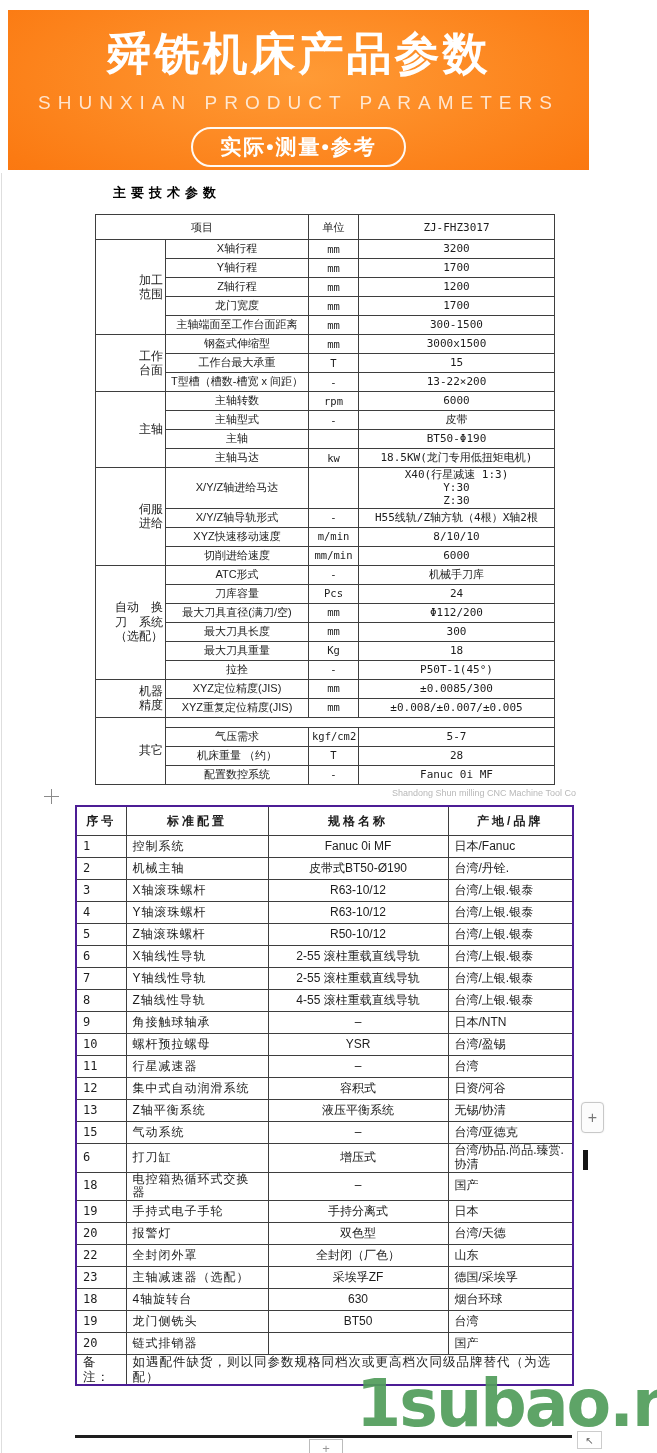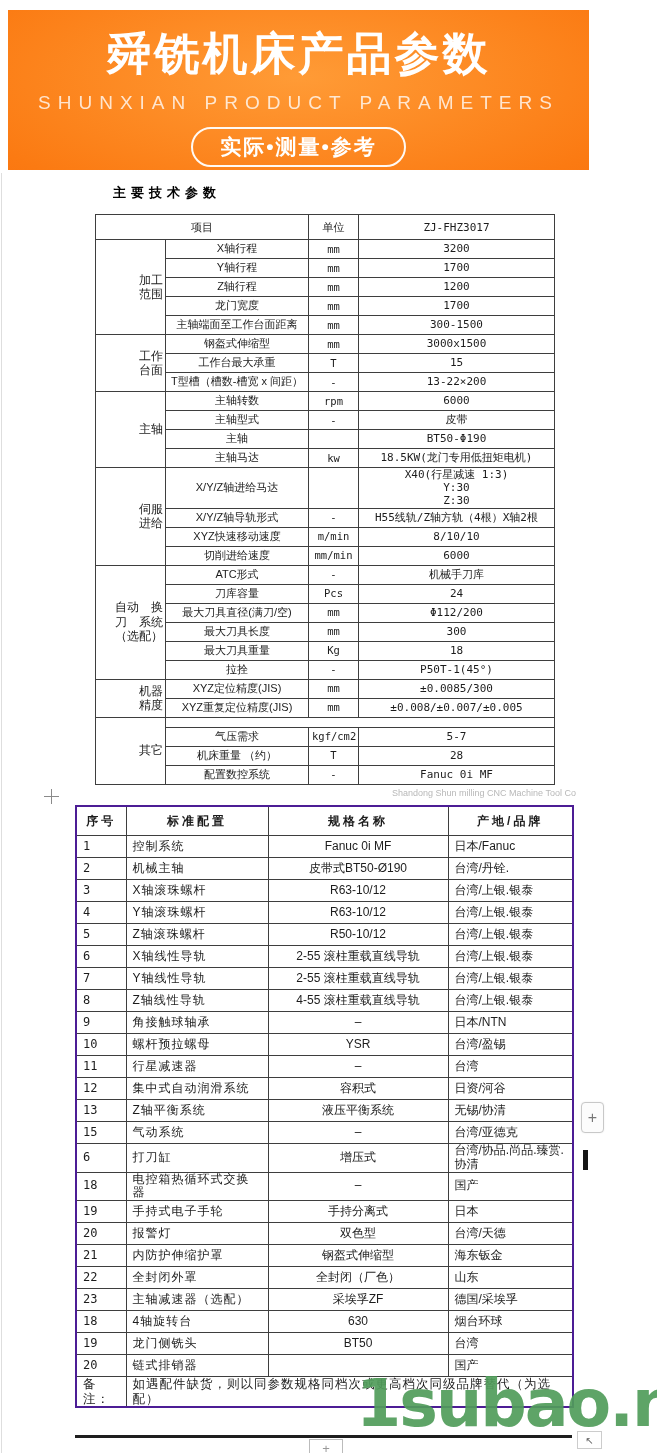--- a/index.html
+++ b/index.html
@@ -383,26 +383,20 @@
         <td class="spec">手持分离式</td>
         <td class="brand">日本</td>
       </tr>
       <tr>
         <td class="seq mono">20</td>
         <td class="cfg">报警灯</td>
         <td class="spec">双色型</td>
         <td class="brand">台湾/天德</td>
       </tr>
       <tr>
-        <td class="seq mono">21</td>
-        <td class="cfg">内防护伸缩护罩</td>
-        <td class="spec">钢盔式伸缩型</td>
-        <td class="brand">海东钣金</td>
-      </tr>
-      <tr>
         <td class="seq mono">22</td>
         <td class="cfg">全封闭外罩</td>
         <td class="spec">全封闭（厂色）</td>
         <td class="brand">山东</td>
       </tr>
       <tr>
         <td class="seq mono">23</td>
         <td class="cfg">主轴减速器（选配）</td>
         <td class="spec">采埃孚ZF</td>
         <td class="brand">德国/采埃孚</td>

